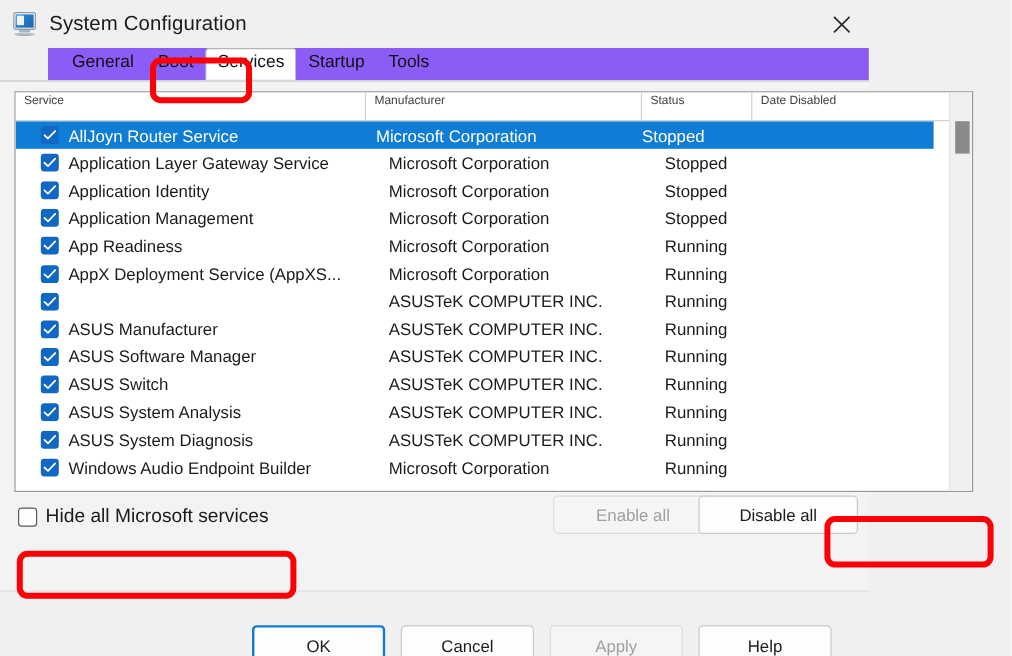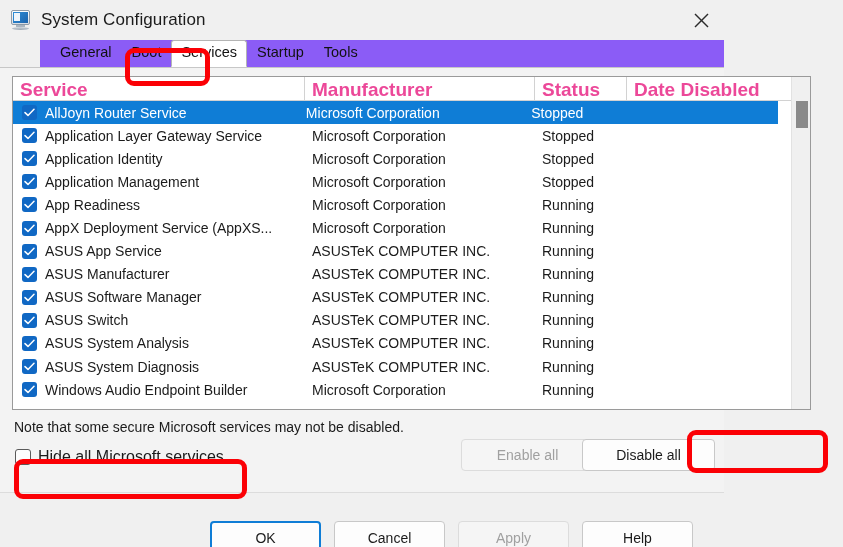--- a/index.html
+++ b/index.html
@@ -144,28 +144,27 @@
     overflow: hidden;
   }
   .list-header {
     display: flex;
     height: 24px;
     background: #ffffff;
     border-bottom: 1px solid #d2d2d2;
     box-sizing: border-box;
   }
   .list-header .hcell {
-    font-size: 19px;
-    color: #ec4899;
+    font-size: 10px;
+    color: #404040;
     padding: 2px 0 0 7px;
     box-sizing: border-box;
     border-right: 1px solid #d2d2d2;
     white-space: nowrap;
     overflow: hidden;
-    font-weight: bold;
   }
   .hcell.c-service { width: 292px; }
   .hcell.c-manu { width: 230px; }
   .hcell.c-status { width: 92px; }
   .hcell.c-date { width: 167px; border-right: none; }
 
   .list-body {
     position: relative;
     height: 308px;
     overflow: hidden;
@@ -182,21 +181,21 @@
     background: #0f7dd6;
     color: #ffffff;
     width: 765px;
   }
   .cell {
     box-sizing: border-box;
     white-space: nowrap;
     overflow: hidden;
     padding-left: 7px;
   }
-  .cell.c-service { width: 292px; padding-left: 0; display: flex; align-items: center; }
+  .cell.c-service { width: 292px; padding-left: 0; display: flex; align-items: center; margin-left: 12px; }
   .cell.c-manu { width: 230px; }
   .cell.c-status { width: 92px; }
   .cell.c-date { width: 167px; }
 
   .cb {
     width: 15px; height: 15px;
     flex: 0 0 15px;
     margin: 0 8px 0 9px;
     border-radius: 3px;
     background: #1068c4;
@@ -429,21 +428,20 @@
             <div class="cell c-status">Running</div>
             <div class="cell c-date"></div>
           </div>
           <div class="row">
             <div class="cell c-service">
               <span class="cb">
                 <svg width="11" height="9" viewBox="0 0 11 9">
                   <polyline points="1,4.6 4,7.4 10,1.2" fill="none" stroke="#ffffff" stroke-width="1.5" stroke-linecap="round" stroke-linejoin="round"></polyline>
                 </svg>
               </span>
-              <span>ASUS App Service</span>
             </div>
             <div class="cell c-manu">ASUSTeK COMPUTER INC.</div>
             <div class="cell c-status">Running</div>
             <div class="cell c-date"></div>
           </div>
           <div class="row">
             <div class="cell c-service">
               <span class="cb">
                 <svg width="11" height="9" viewBox="0 0 11 9">
                   <polyline points="1,4.6 4,7.4 10,1.2" fill="none" stroke="#ffffff" stroke-width="1.5" stroke-linecap="round" stroke-linejoin="round"></polyline>
@@ -520,21 +518,20 @@
             <div class="cell c-status">Running</div>
             <div class="cell c-date"></div>
           </div>
         </div>
 
       <div class="list-scroll">
         <div class="thumb"></div>
       </div>
     </div>
 
-    <div class="note">Note that some secure Microsoft services may not be disabled.</div>
 
     <div class="opts">
       <div class="hide-ms">
         <span class="box"></span>
         <span>Hide all Microsoft services</span>
       </div>
       <div class="btn disabled enable-all">Enable all</div>
       <div class="btn disable-all">Disable all</div>
     </div>
   </div>

